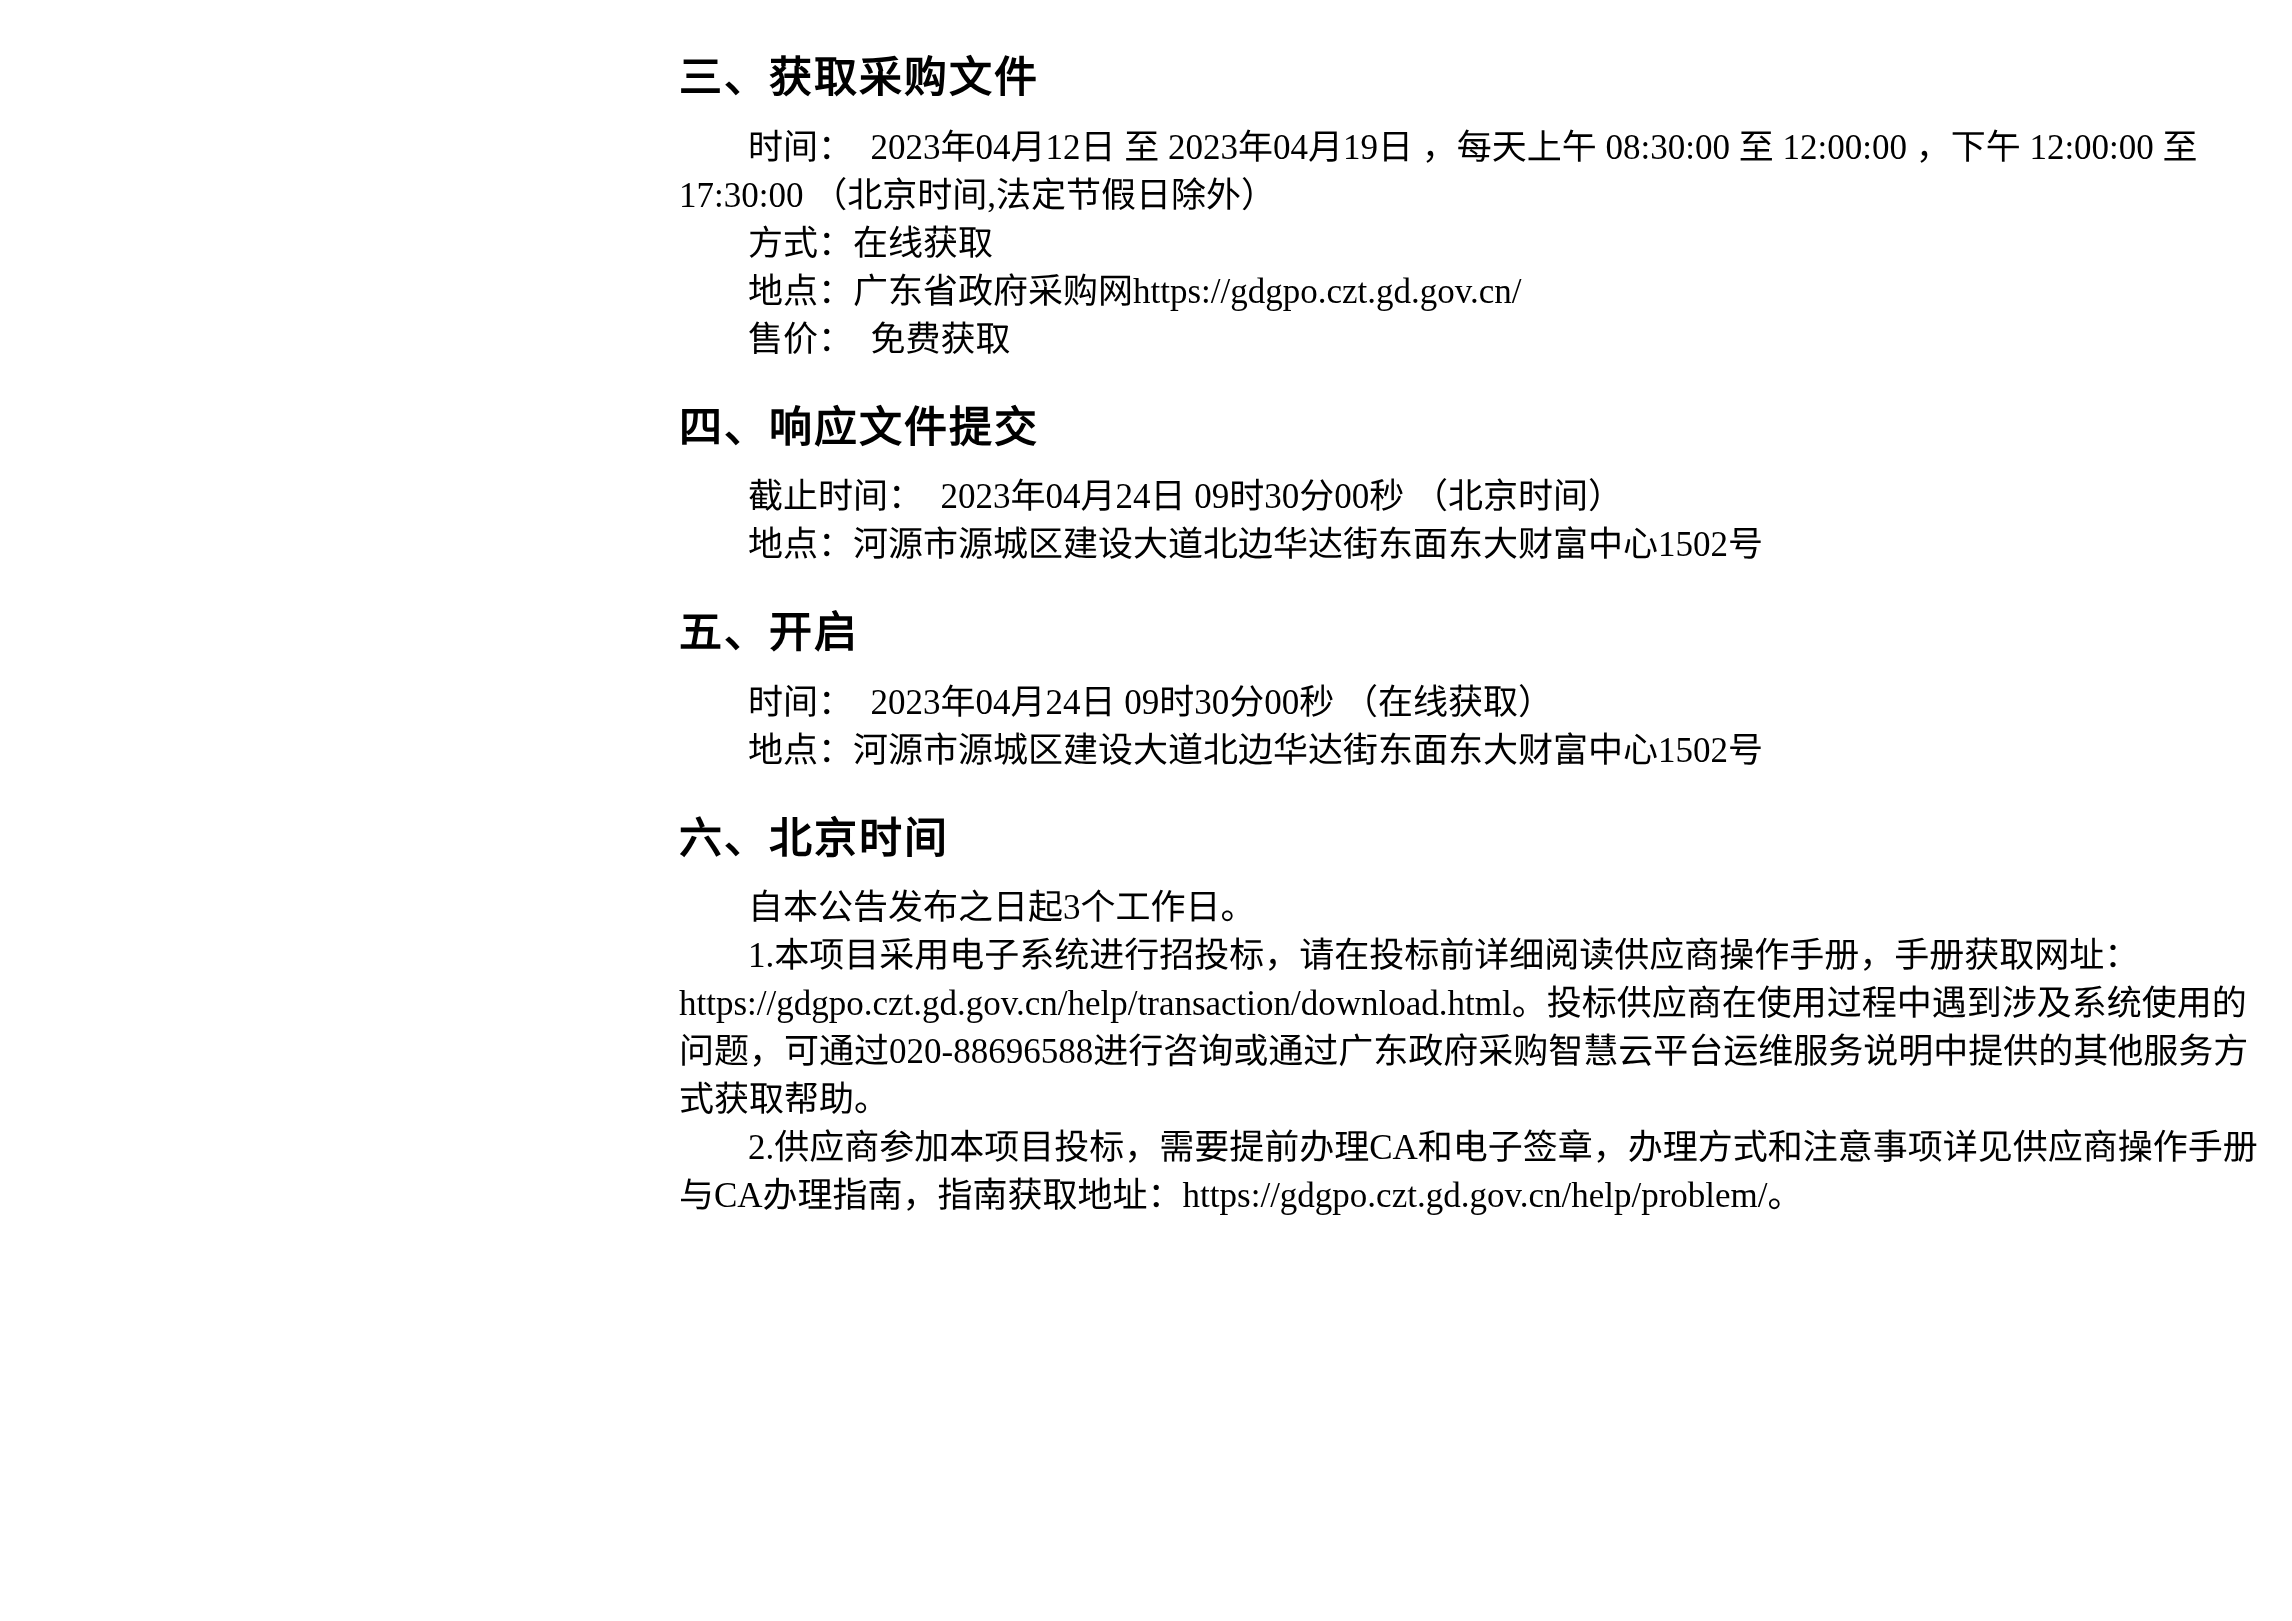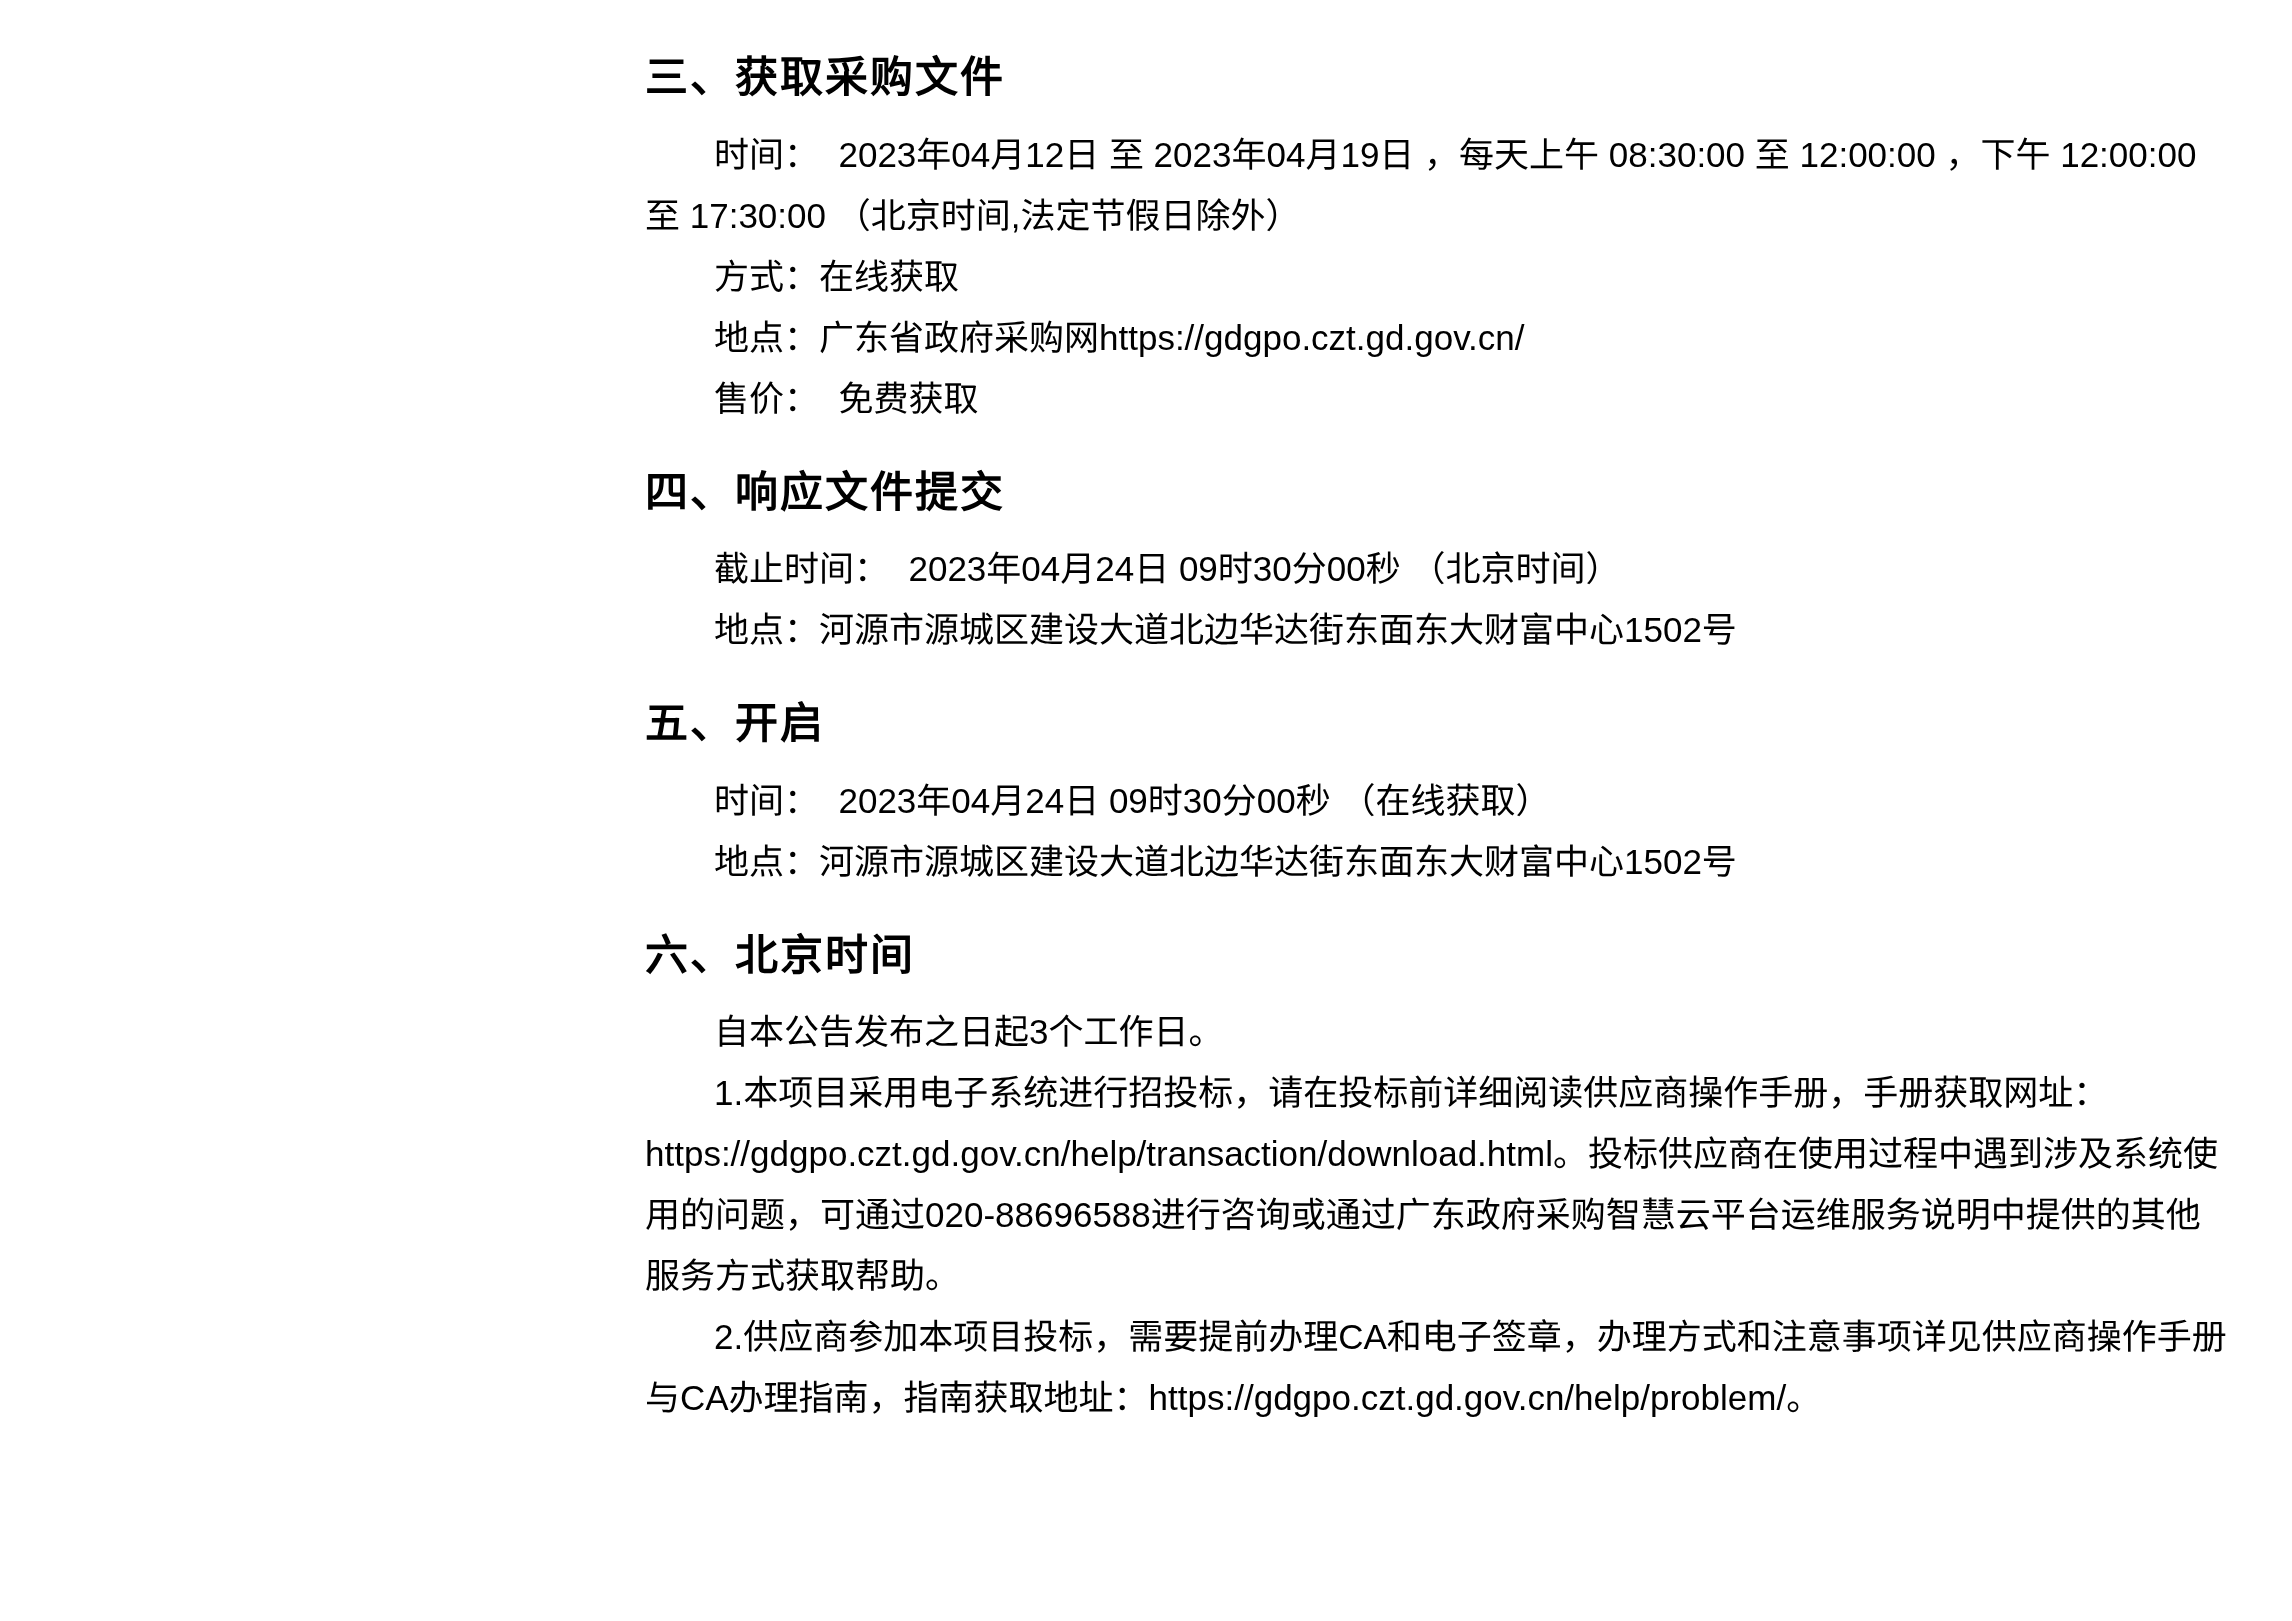--- a/index.html
+++ b/index.html
@@ -10,43 +10,43 @@
     width: 2293px;
     height: 1621px;
     background: #ffffff;
     color: #000000;
     position: relative;
     overflow: hidden;
     font-family: "Liberation Serif", "DejaVu Serif", serif;
   }
   .doc-content {
     position: absolute;
-    left: 645px;
+    left: 679px;
     top: 49px;
     width: 1583px;
   }
   .doc-section {
     margin: 0;
   }
   .section-heading {
     font-family: "Liberation Sans", "DejaVu Sans", sans-serif;
     font-weight: bold;
     font-size: 43px;
     line-height: 57px;
     letter-spacing: 2px;
     margin: 35px 0 17.6px 0;
   }
   .doc-section:first-child .section-heading {
     margin-top: 0;
   }
   .doc-paragraph {
-    font-family: Liberation Sans, sans-serif;
+    font-family: Liberation Serif, serif;
     font-weight: 500;
     font-size: 35px;
-    line-height: 61px;
+    line-height: 48px;
     margin: 0;
     text-indent: 69px;
     white-space: pre-wrap;
     overflow-wrap: break-word;
     word-break: break-word;
   }
 </style>
 </head>
 <body>
 

